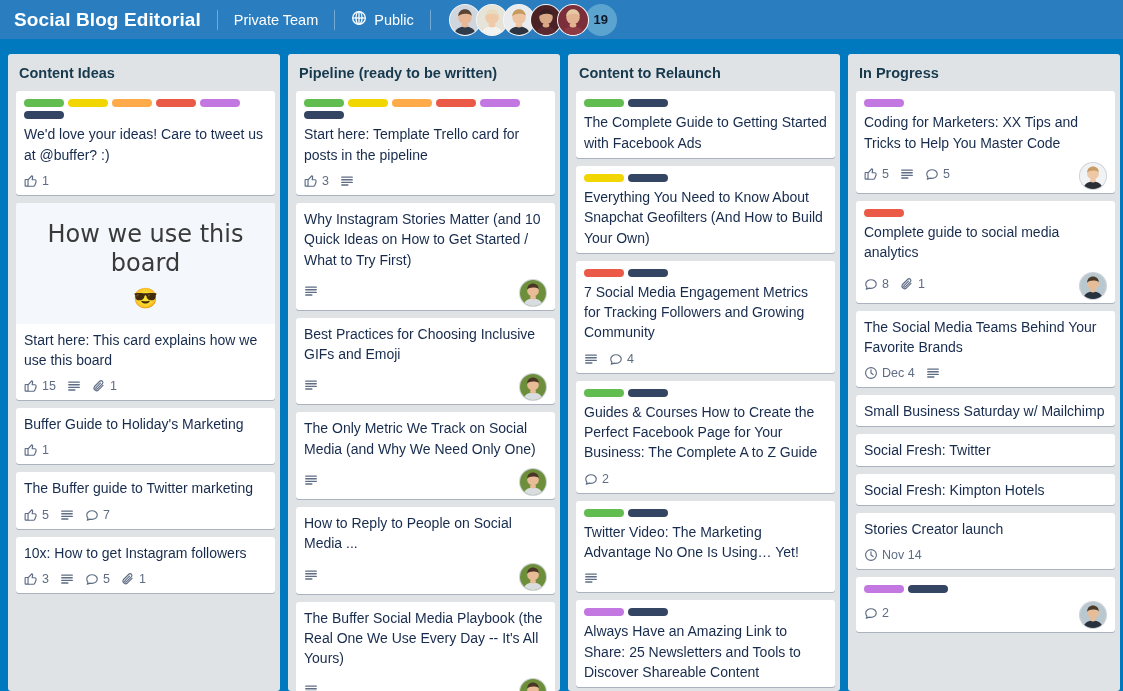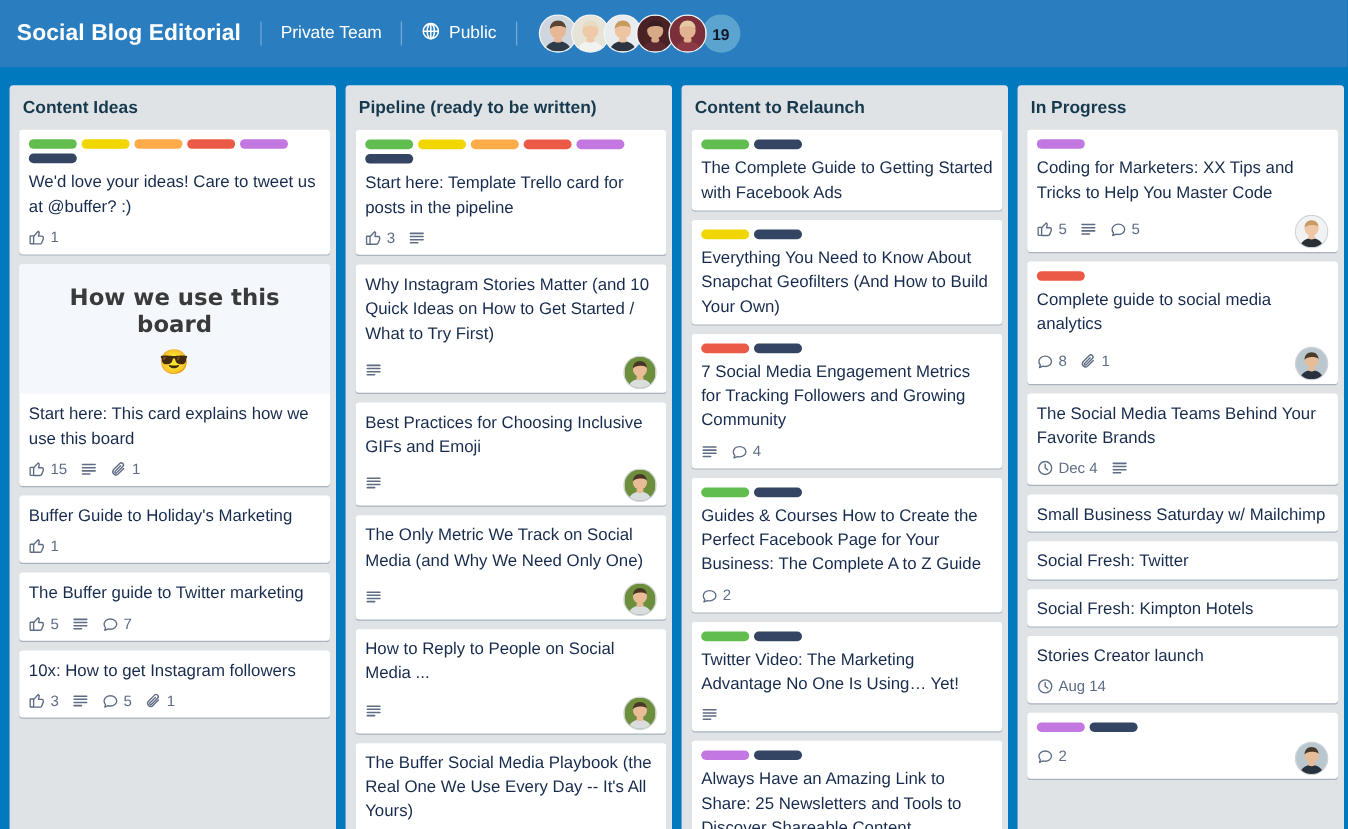--- a/index.html
+++ b/index.html
@@ -6,21 +6,21 @@
   html, body {
     width: 1123px; height: 691px;
     overflow: hidden;
     background: #0079bf;
     font-family: "Liberation Sans", sans-serif;
     -webkit-font-smoothing: antialiased;
   }
 
   
   .board-header {
-    height: 56px;
+    height: 39px;
     background: #2a7ec0;
     display: flex;
     align-items: center;
     padding: 0 14px;
     gap: 0;
   }
   .board-title {
     color: #fff;
     font-size: 19px;
     font-weight: bold;
@@ -126,25 +126,25 @@
     margin-bottom: 8px;
     overflow: hidden;
     cursor: pointer;
   }
   .card-cover {
     background: #f4f7fc;
     padding: 17px 10px 16px;
     text-align: center;
   }
   .card-cover-title {
-    font-size: 19px;
+    font-size: 24px;
     color: #3a3a3a;
     line-height: 1.22;
     font-family: "DejaVu Sans", sans-serif;
-    font-weight: bold;
+    font-weight: normal;
   }
   .card-cover-emoji {
     font-size: 20px;
     margin-top: 9px;
     line-height: 1;
   }
   .card-body { padding: 6px 8px 4px 8px; }
   .labels {
     display: flex;
     flex-wrap: wrap;
@@ -872,21 +872,21 @@
             <div class="card-body">
               <div class="card-title">Stories Creator launch</div>
               <div class="badges">
                 <span class="badge">
           <span>
                     <svg width="14" height="14" viewBox="0 0 16 16" stroke="#5e6c84" fill="none" stroke-width="1.3" stroke-linecap="round" stroke-linejoin="round">
                       <circle cx="8" cy="8" r="6.2"></circle>
                       <path d="M8 4.4V8l2.4 1.8"></path>
                     </svg>
                   </span>
-          <span>Aug 14</span>
+          <span>Nov 14</span>
         </span>
               </div>
             </div>
           </div>
           <div class="card">
             <div class="card-body">
               <div class="labels">
                 <span class="label" style="background:#c377e0"></span>
                 <span class="label" style="background:#344563"></span>
               </div>

